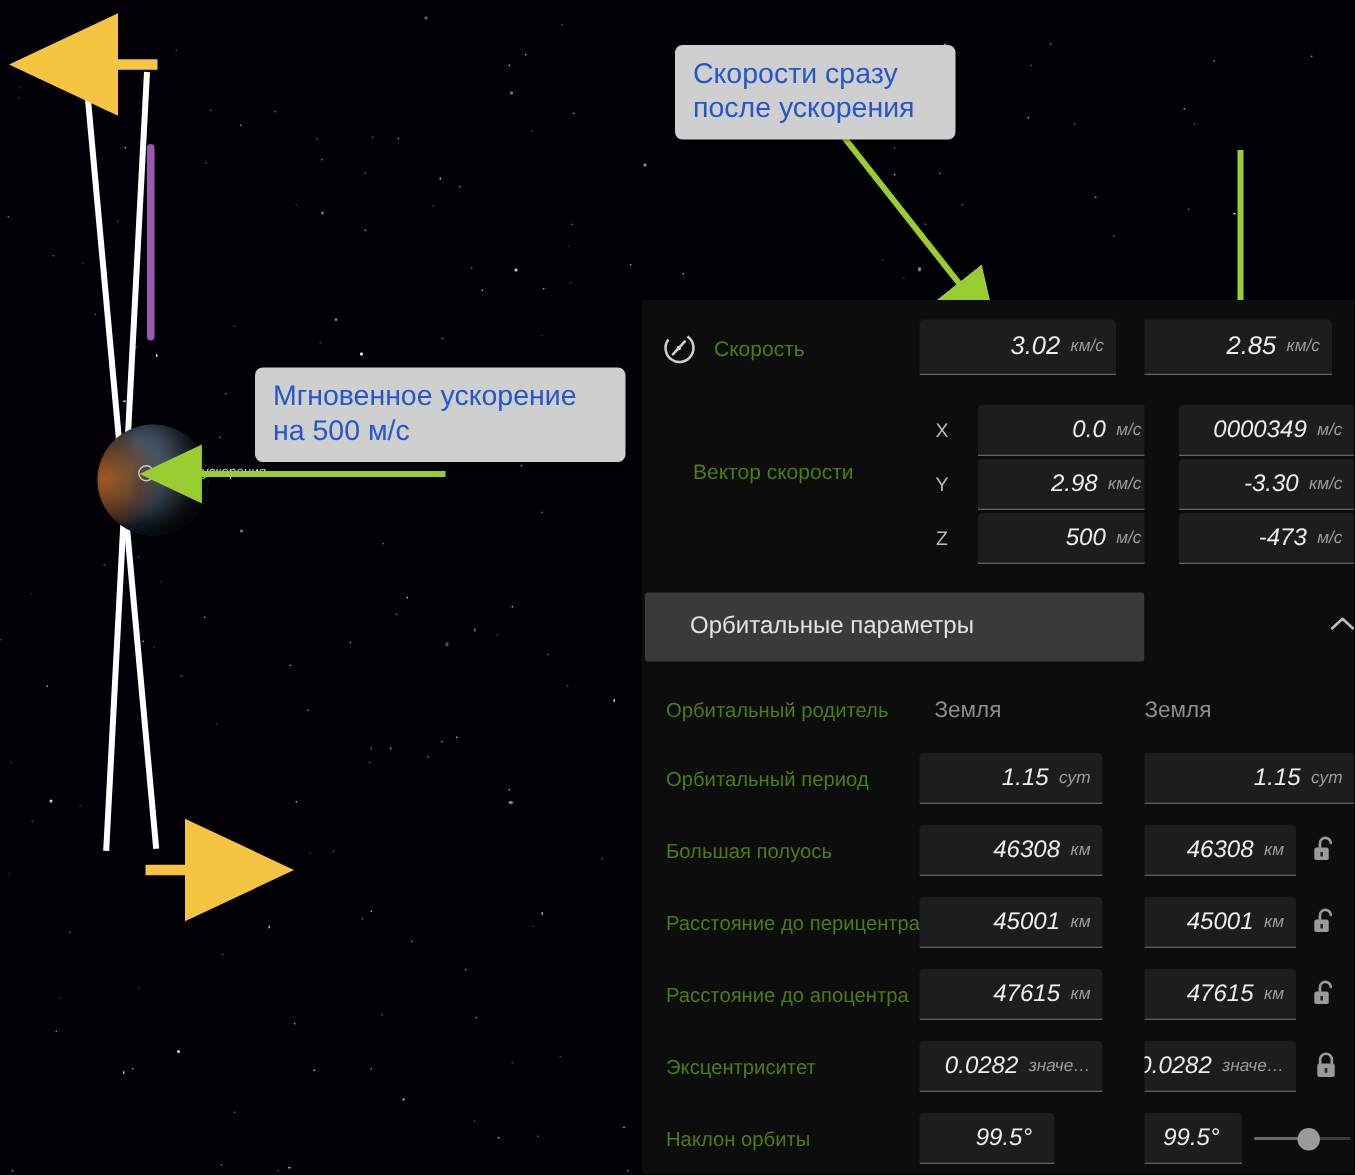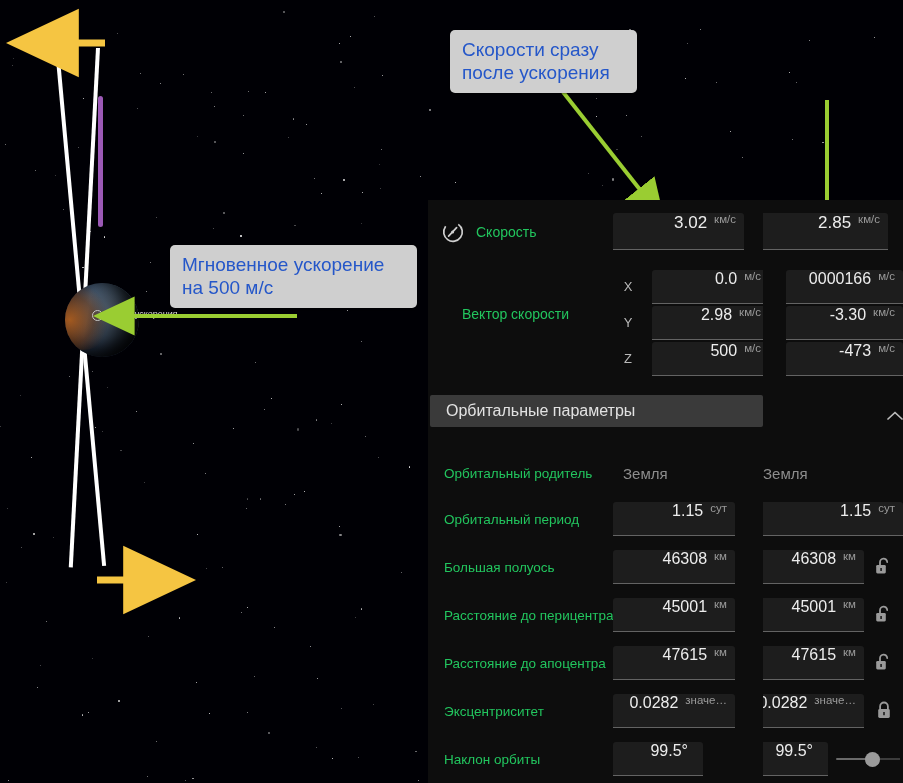--- a/index.html
+++ b/index.html
@@ -124,36 +124,38 @@
     position: absolute;
     left: 0; top: 0;
     width: 335px;
     height: 583px;
     background: #0d0d0d;
     overflow: hidden;
     z-index: 2;
     border-right: 0;
   }
   .row-label {
-    color: #22c55e;
+    color: #4d7c0f;
     font-size: 13.5px;
     white-space: nowrap;
   }
 
   .field {
     position: relative;
     box-sizing: border-box;
     height: 34px;
     background: #1d1d1d;
     border-bottom: 1px solid #636363;
     border-radius: 3px 3px 0 0;
     display: flex;
+    align-items: center;
     justify-content: flex-end;
     padding: 0 8px 0 10px;
     overflow: hidden;
+    font-style: italic;
   }
   .field .val {
     color: #ededed;
     font-size: 16px;
     white-space: nowrap;
   }
   .field .unit {
     color: #9b9b9b;
     font-size: 11.5px;
     margin-left: 7px;
@@ -164,25 +166,25 @@
   .axis-tag {
     color: #b9b9b9;
     font-size: 13px;
     width: 14px;
     text-align: center;
   }
 
   .section-header {
     position: absolute;
     box-sizing: border-box;
-    height: 32px;
+    height: 46px;
     background: #3a3a3a;
     display: flex;
     align-items: center;
-    padding-left: 16px;
+    padding-left: 30px;
     color: #e2e2e2;
     font-size: 16px;
     border-radius: 2px;
   }
   .chevron {
     position: absolute;
     color: #bdbdbd;
     font-size: 17px;
     line-height: 1;
   }
@@ -442,21 +444,21 @@
       <svg class="icon-svg" width="22" height="30" viewBox="0 0 22 30">
         <path d="M5 8 L11 2 L17 8" fill="none" stroke="#b0b0b0" stroke-width="1.6" stroke-linecap="round" stroke-linejoin="round"></path>
         <line x1="4" y1="15" x2="18" y2="15" stroke="#b0b0b0" stroke-width="1.8" stroke-linecap="round"></line>
         <line x1="4" y1="21" x2="18" y2="21" stroke="#b0b0b0" stroke-width="1.8" stroke-linecap="round"></line>
         <circle cx="7" cy="15" r="1.8" fill="#b0b0b0"></circle>
         <circle cx="7" cy="21" r="1.8" fill="#b0b0b0"></circle>
       </svg>
     </div>
 
     <div class="field" style="position:absolute; left:358px; top:70px; width:117px;">
-      <span class="val">0000166</span>
+      <span class="val">0000349</span>
       <span class="unit">м/с</span>
     </div>
     <div class="field" style="position:absolute; left:358px; top:106px; width:117px;">
       <span class="val">-3.30</span>
       <span class="unit">км/с</span>
     </div>
     <div class="field" style="position:absolute; left:358px; top:142px; width:117px;">
       <span class="val">-473</span>
       <span class="unit">м/с</span>
     </div>

